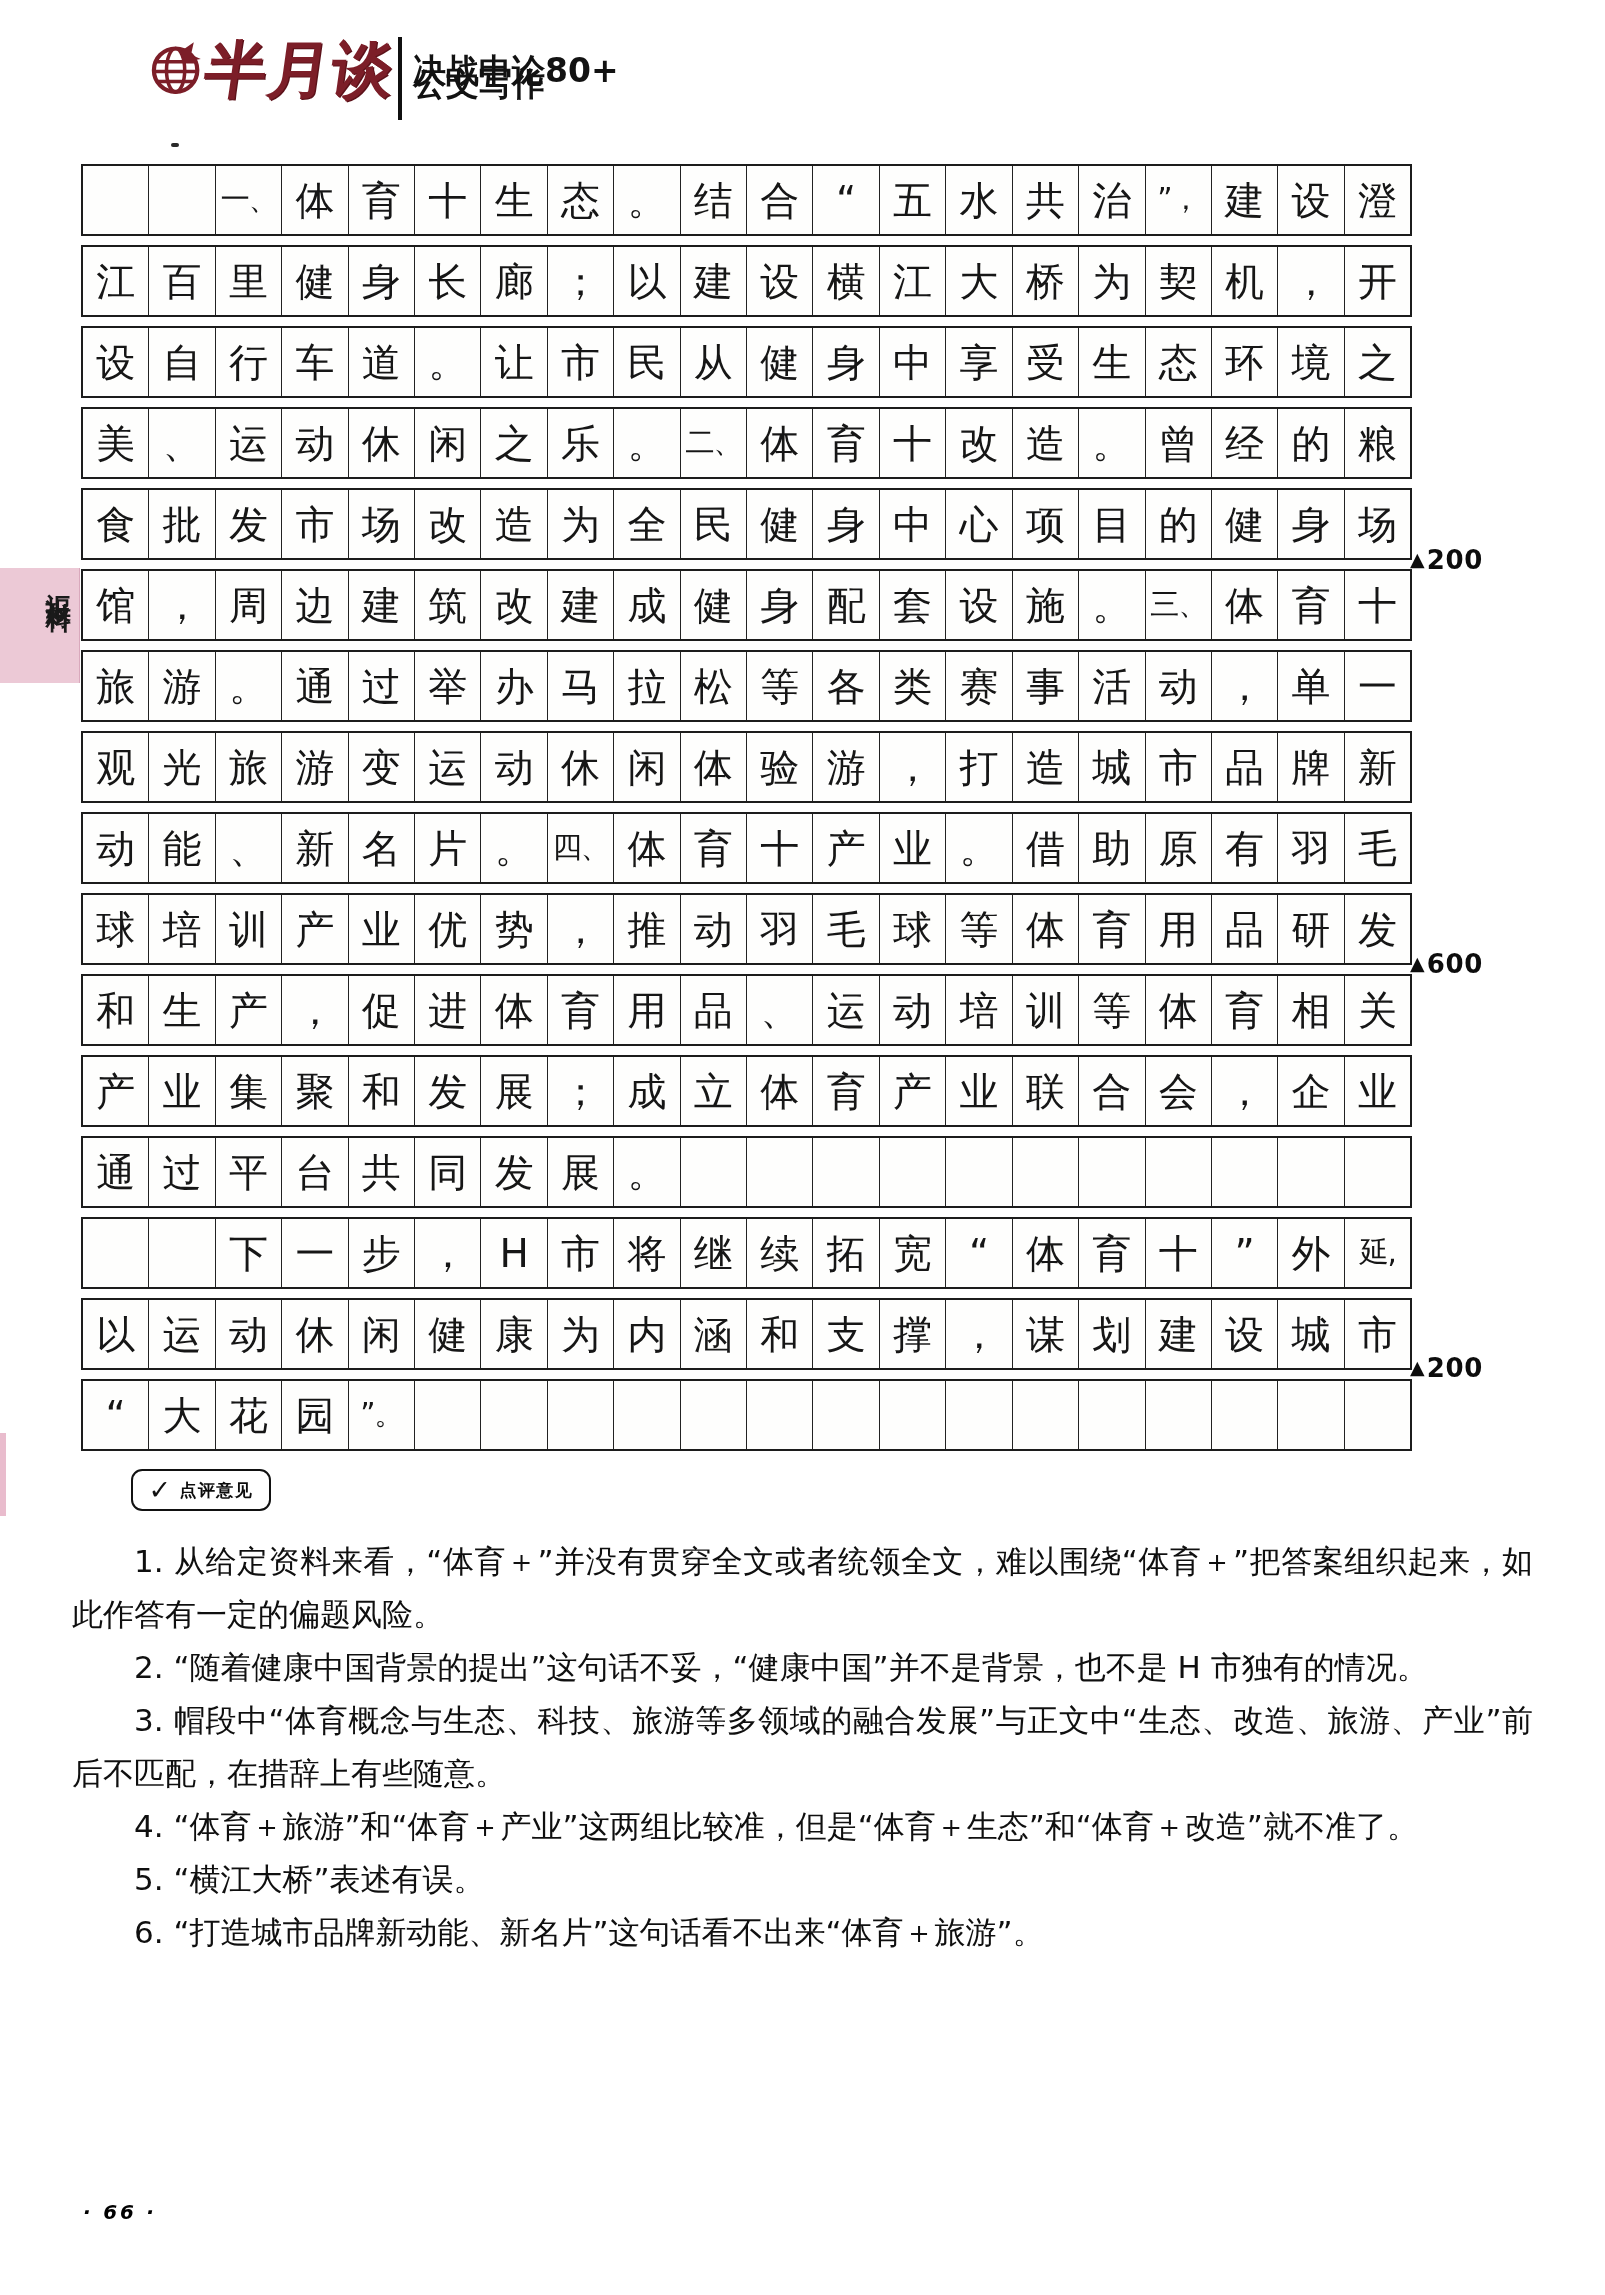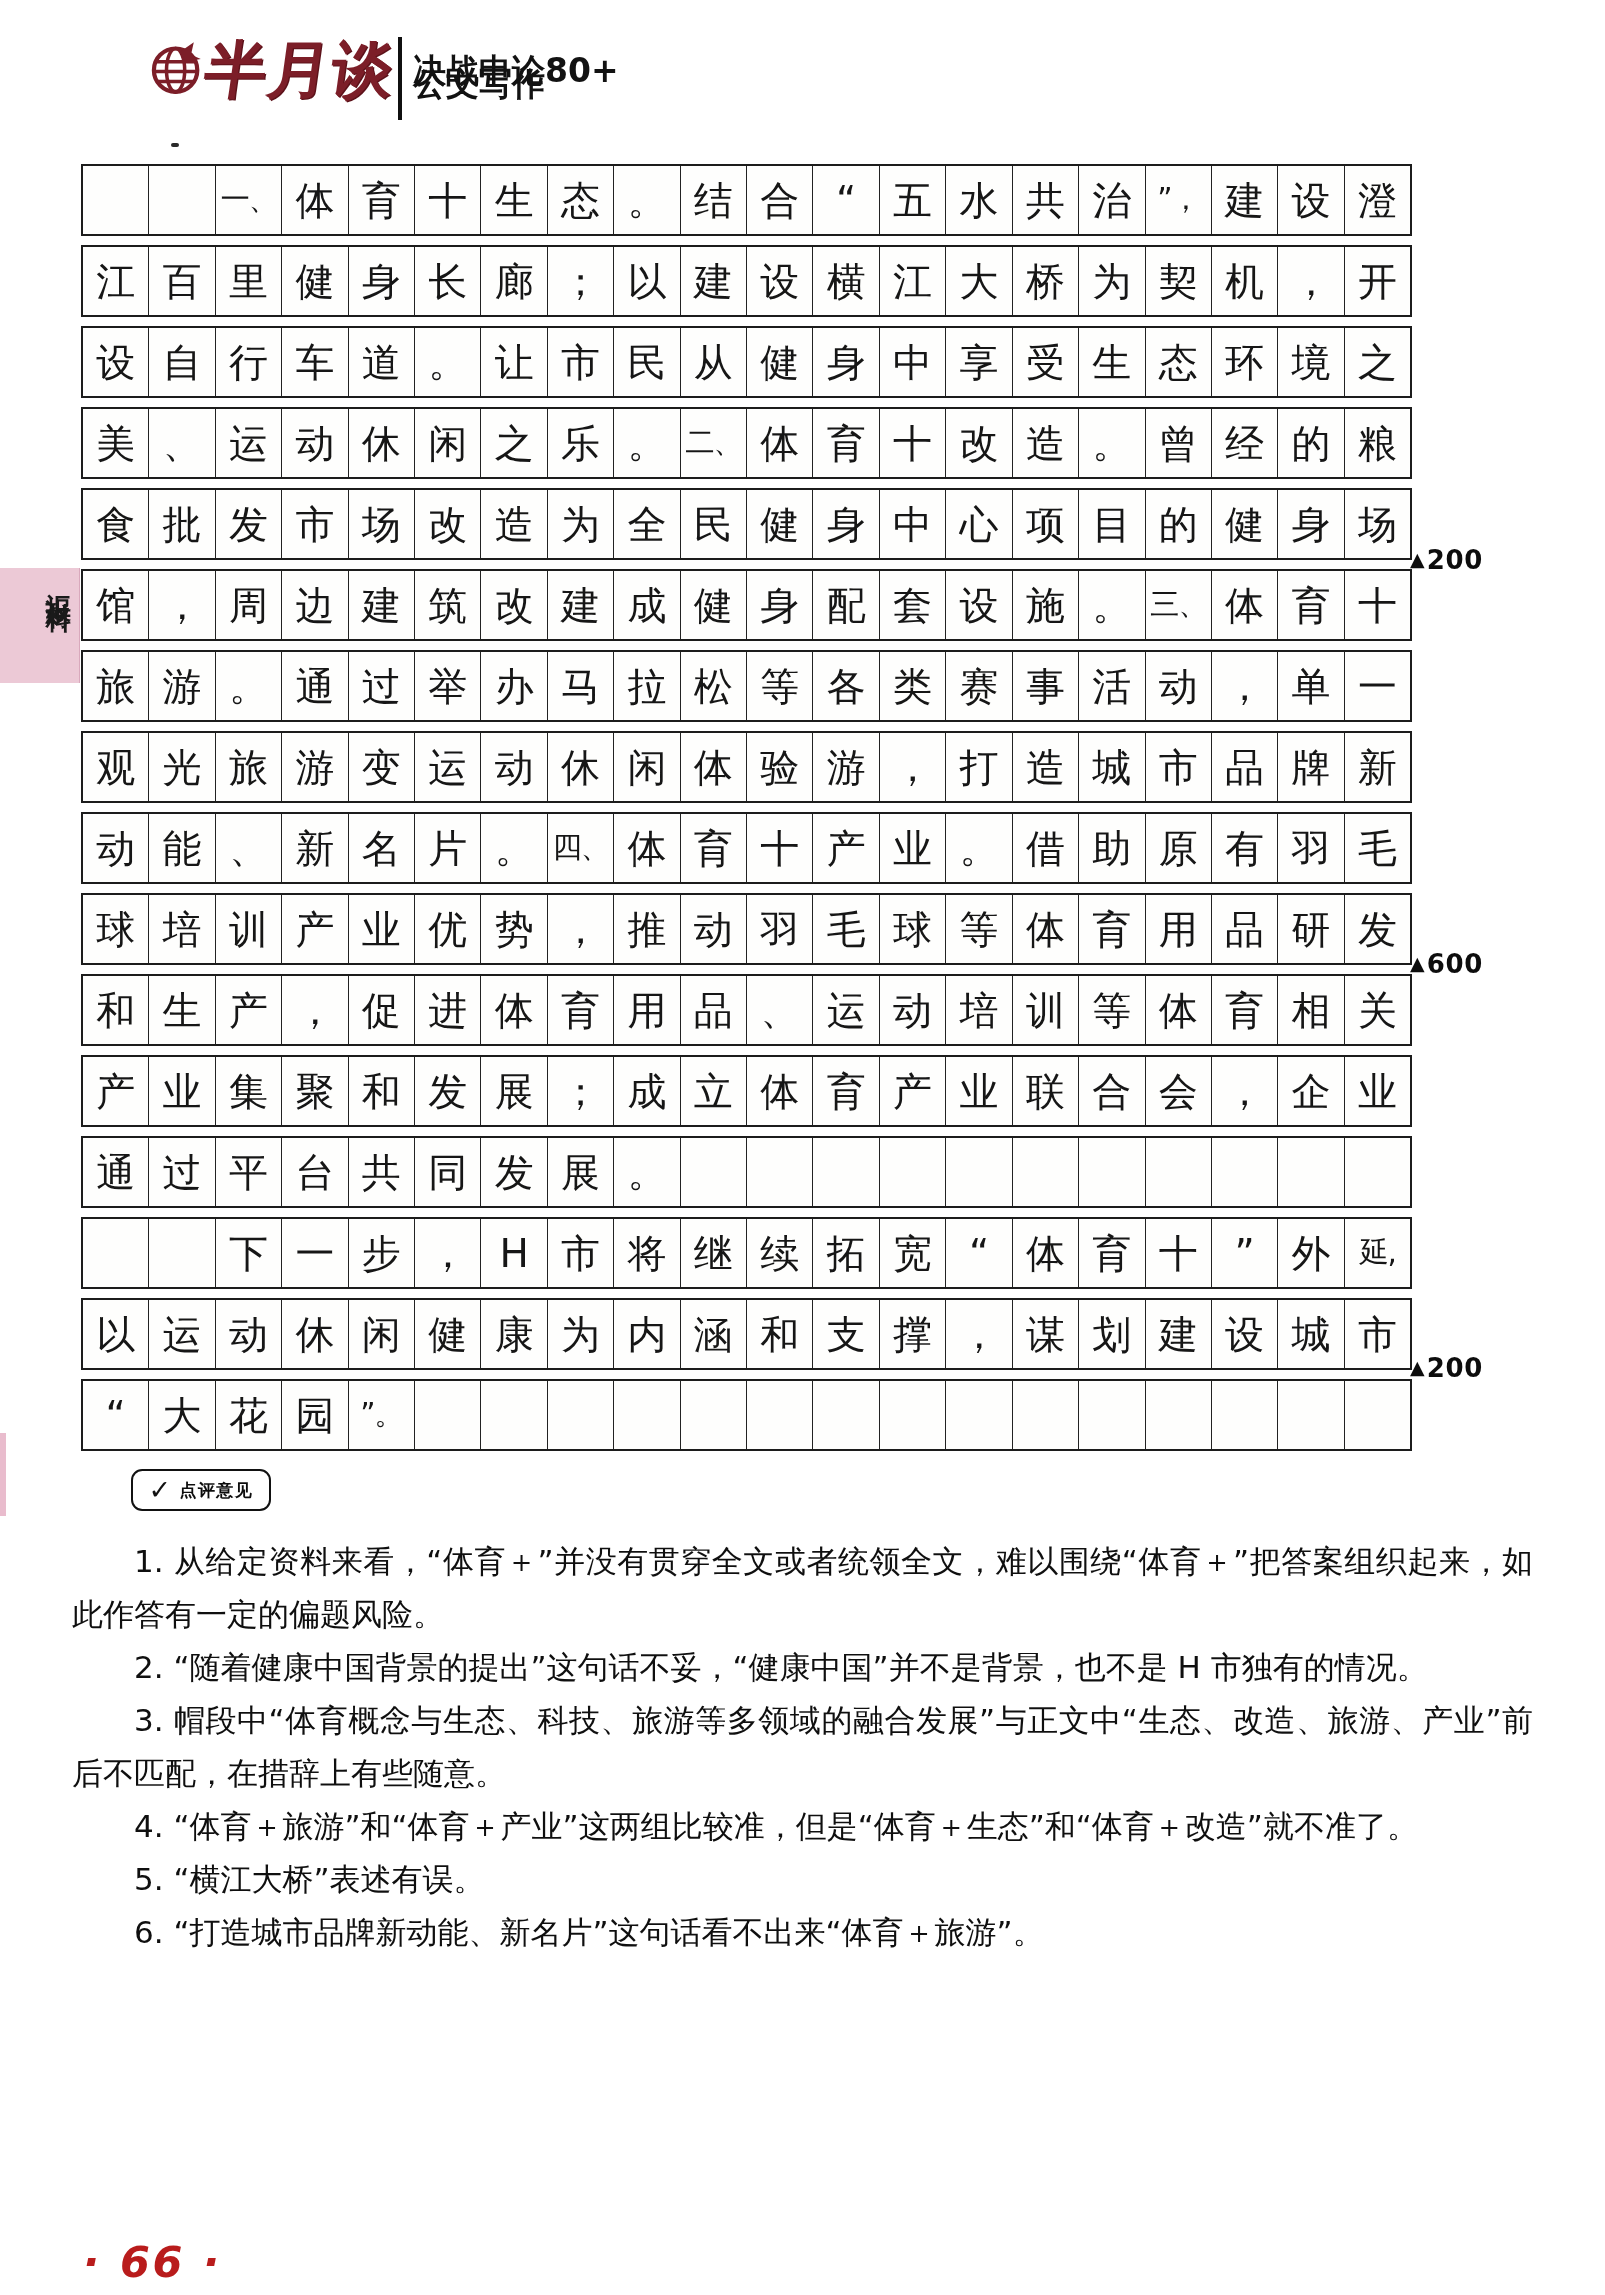--- a/index.html
+++ b/index.html
@@ -78,23 +78,22 @@
   .comments {
     position:absolute; left:72px; top:1535px; width:1461px;
     font-size:31px; line-height:53px; font-weight:500;
     color:#0f0f0f; text-align:justify;
   }
   .comments p { text-indent:2em; }
 
   
   .page-no {
     position:absolute; left:83px; top:2200px;
-    font-size:43px; font-style:italic; font-weight:600; color:#b91c1c;
+    font-size:20px; font-style:italic; font-weight:600; color:#000000;
     letter-spacing:2.8px;
-    margin-top:37px;
   }
 </style>
 </head>
 <body>
 
 <div class="hdr">
   <svg class="globe" width="56" height="63" viewBox="0 0 80 90">
     <circle cx="38" cy="46" r="31" fill="none" stroke="#7c1e28" stroke-width="6"></circle>
     <ellipse cx="38" cy="46" rx="13" ry="31" fill="none" stroke="#7c1e28" stroke-width="5"></ellipse>
     <line x1="9" y1="34" x2="67" y2="34" stroke="#7c1e28" stroke-width="5"></line>

